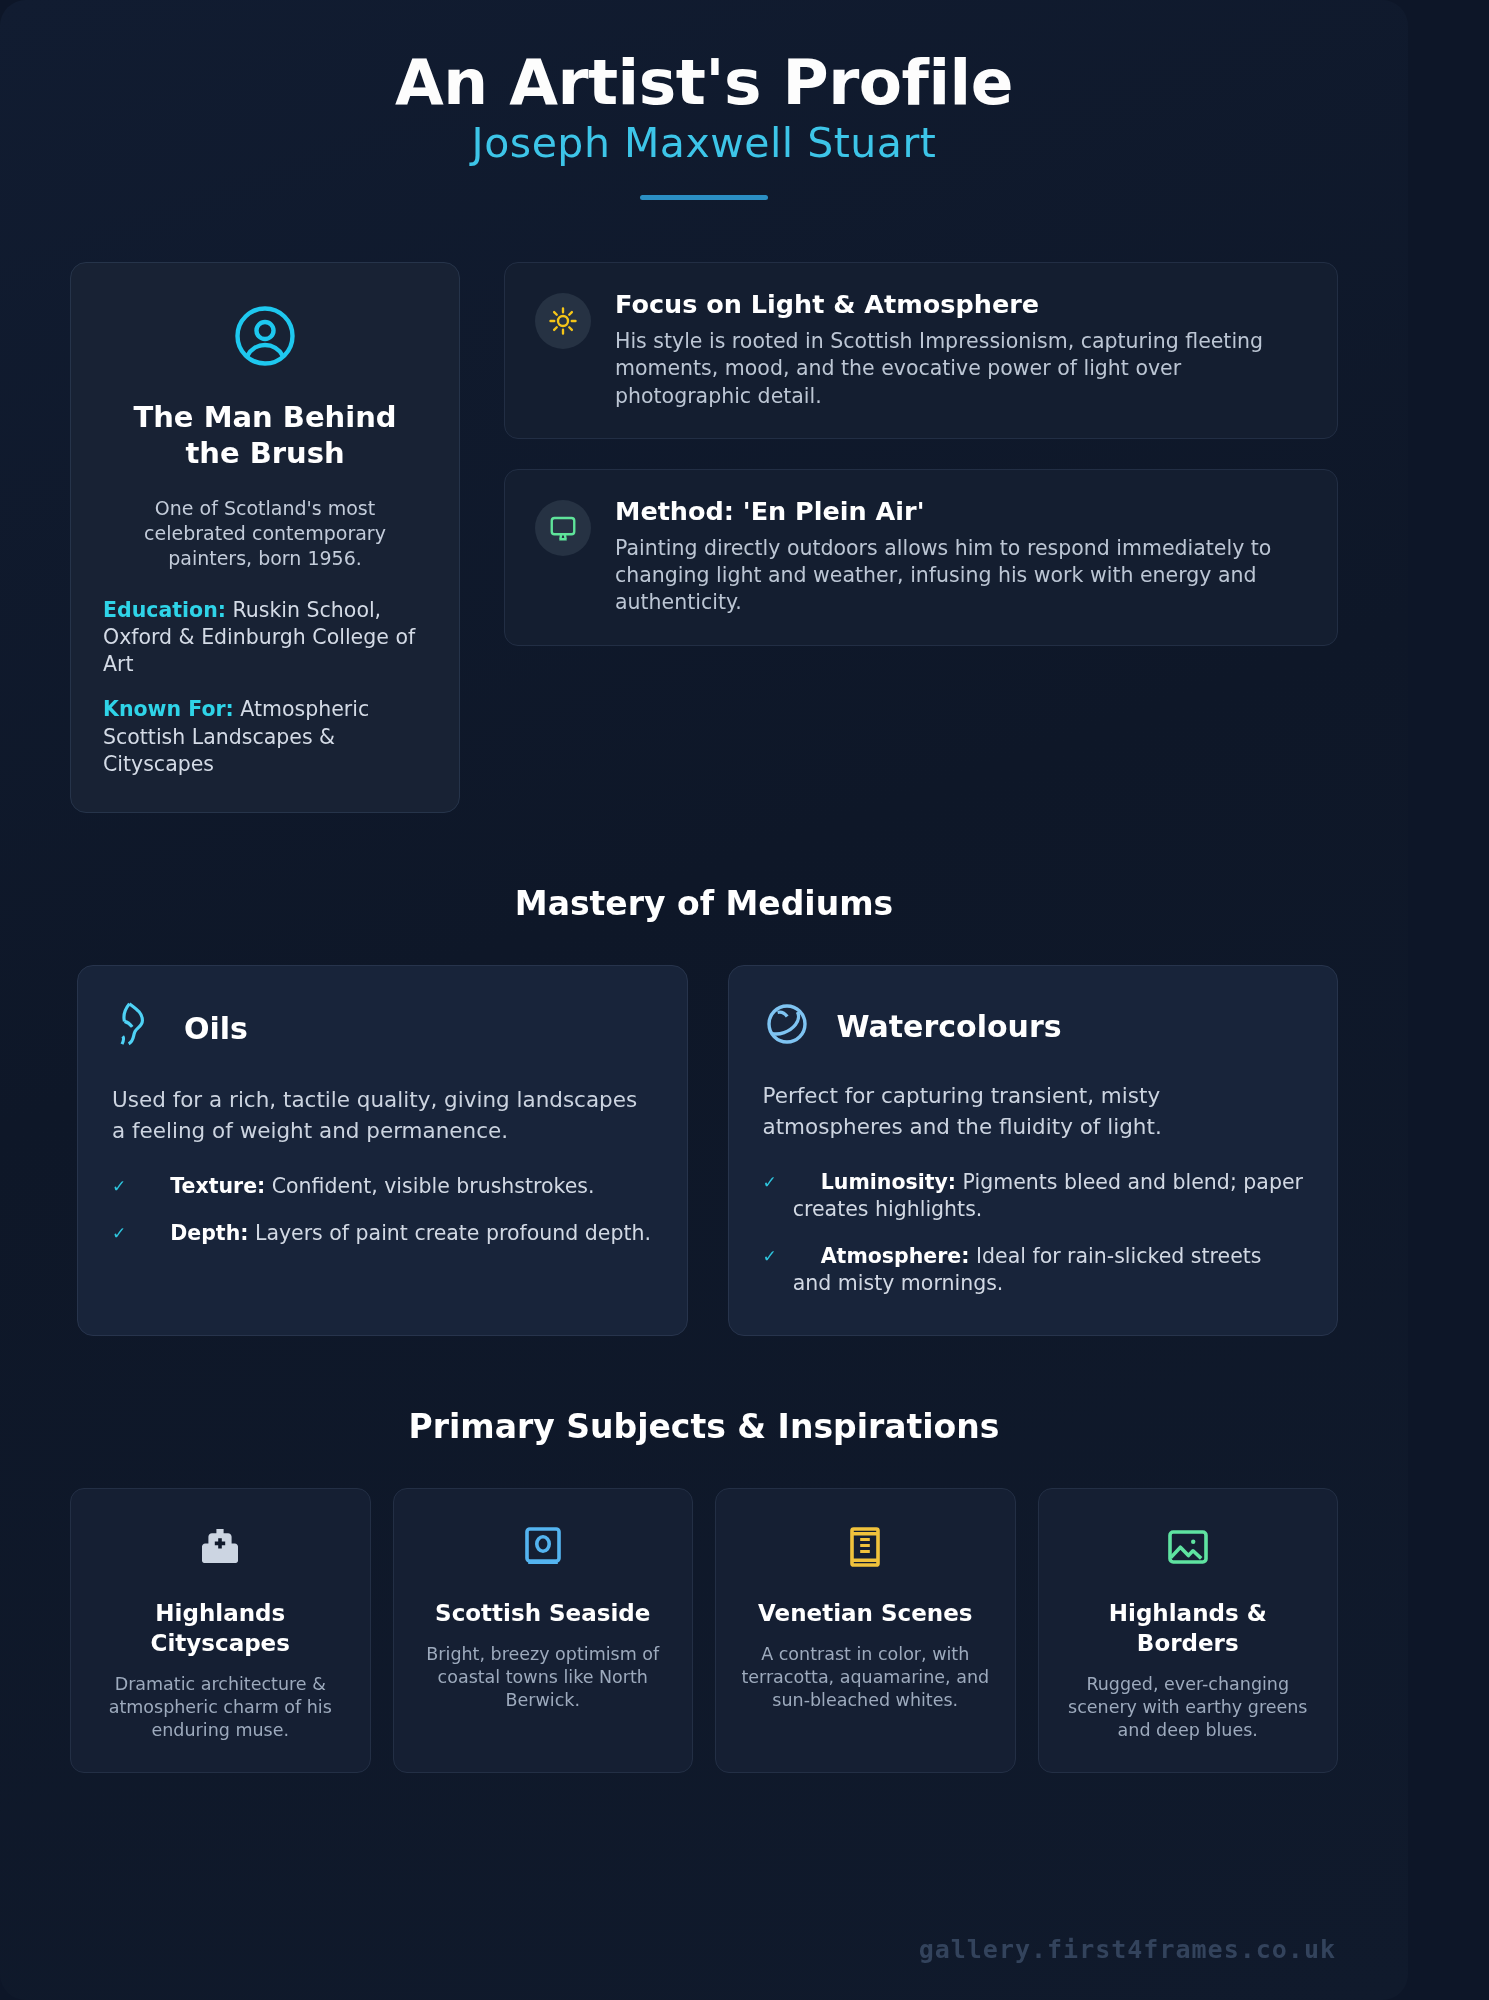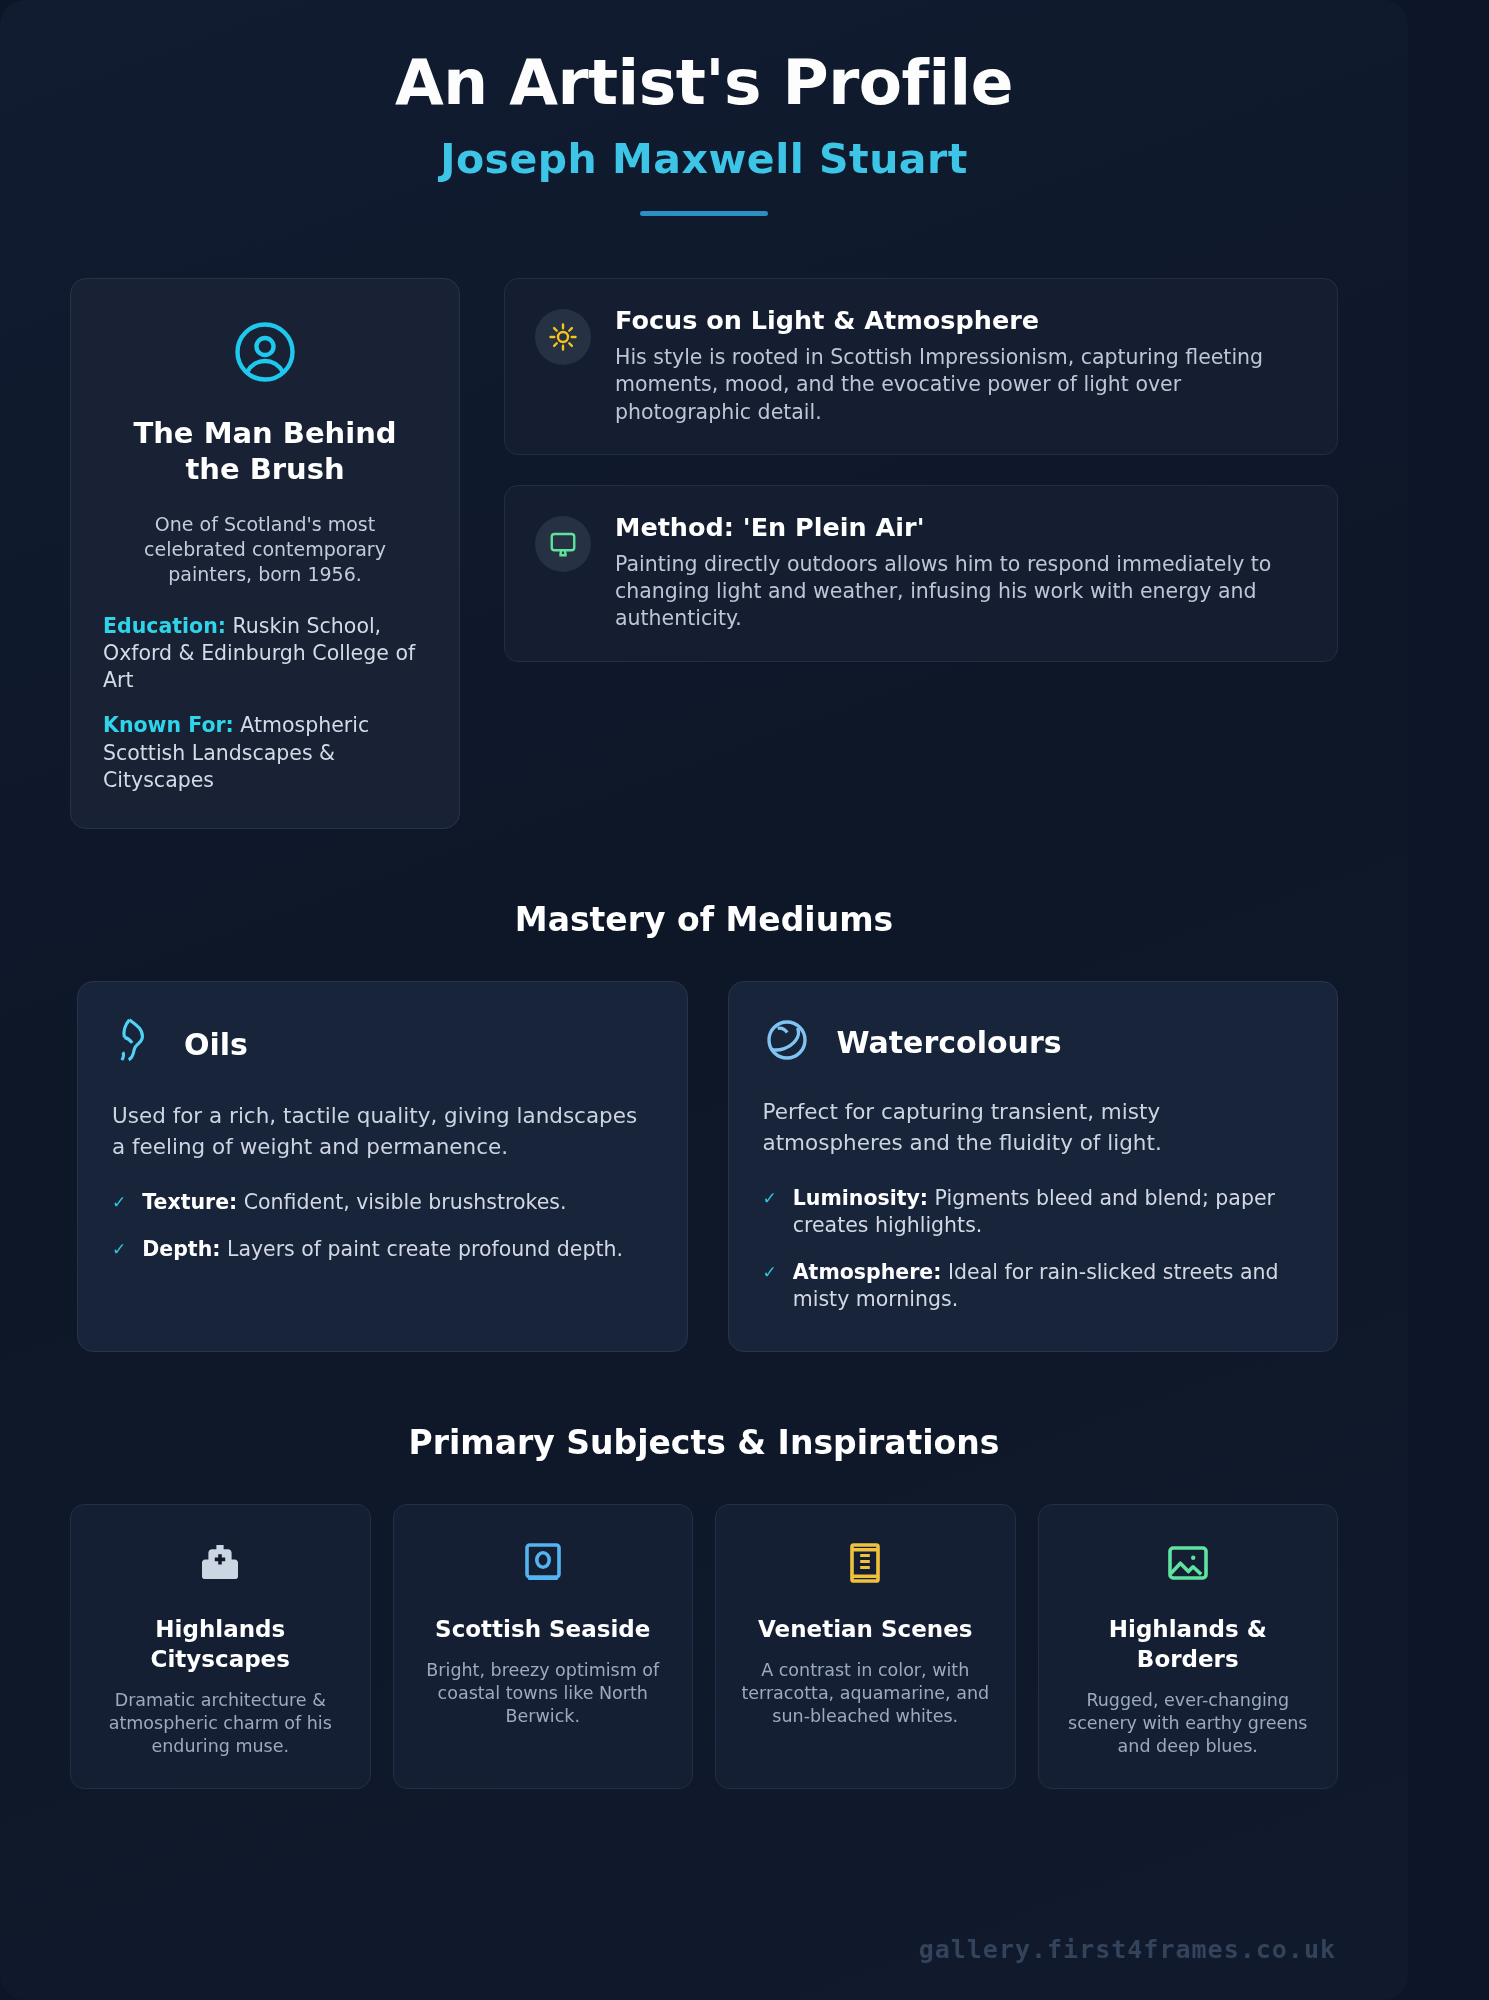--- a/index.html
+++ b/index.html
@@ -23,25 +23,24 @@
 
   
   .header { text-align: center; padding-top: 46px; }
   .main-title {
     font-size: 63px;
     font-weight: bold;
     color: #fdfdfd;
     letter-spacing: -0.5px;
   }
   .subtitle {
-    margin-top: 16px;
     font-size: 41px;
     color: #3dc5e8;
     font-family: "DejaVu Sans", "Liberation Sans", sans-serif;
-    font-weight: 700;
+    font-weight: 400;
     letter-spacing: 0.5px;
   }
   .title-rule {
     width: 128px;
     height: 5px;
     background: #2b8fc4;
     border-radius: 3px;
     margin: 28px auto 0;
   }
 
@@ -151,21 +150,21 @@
   .bullet-item {
     display: flex;
     gap: 16px;
     font-size: 20.5px;
     color: #d2d9e4;
     line-height: 1.32;
     margin-bottom: 20px;
   }
   .bullet-item:last-child { margin-bottom: 0; }
   .check { color: #2ec5dd; font-size: 17px; line-height: 1.6; flex: 0 0 14px; }
-  .bullet-strong { font-weight: bold; color: #ffffff; }
+  .bullet-strong { font-weight: bold; color: #ffffff; margin-left: 28px; }
 
   
   .subjects { display: flex; gap: 22px; }
   .subject-card {
     flex: 1;
     background: #151f33;
     border: 1px solid #232f45;
     border-radius: 14px;
     padding: 34px 20px 30px;
     text-align: center;

